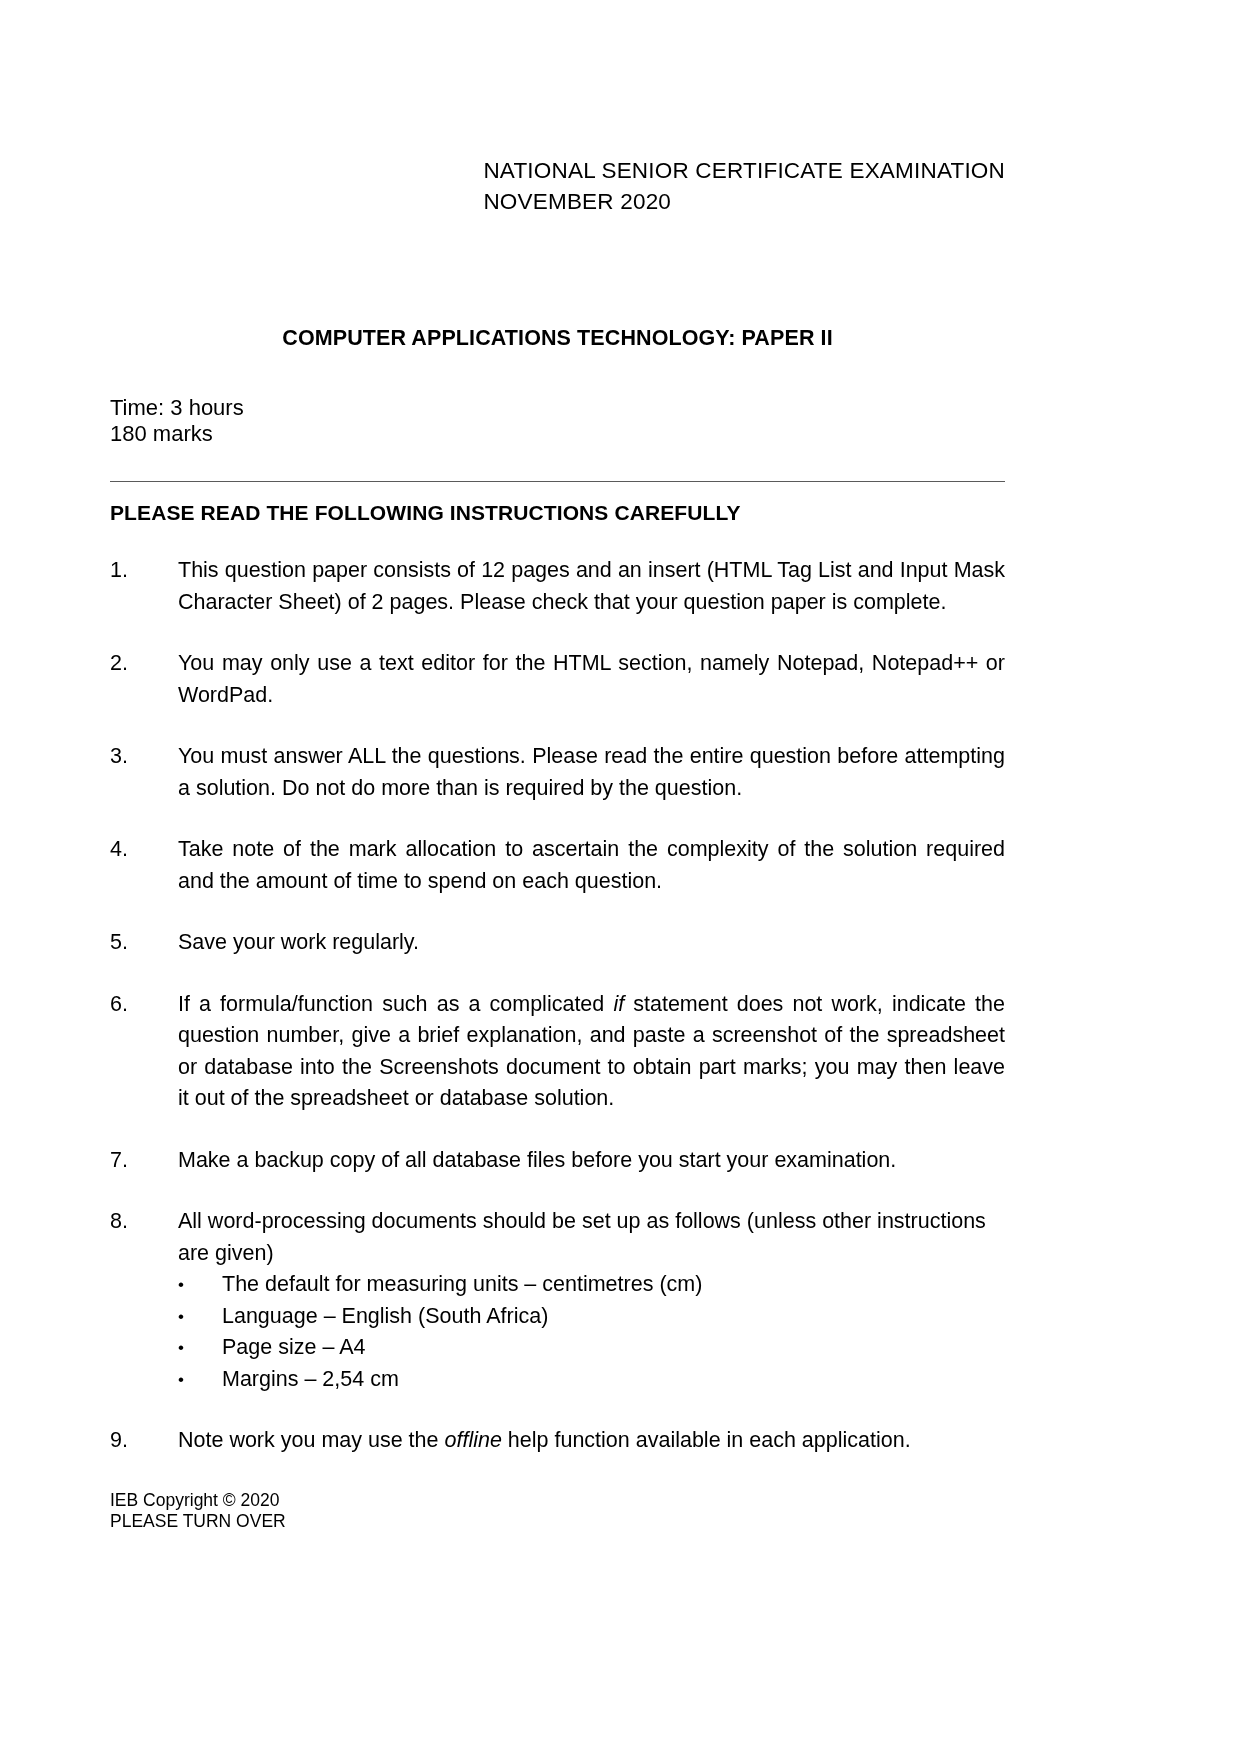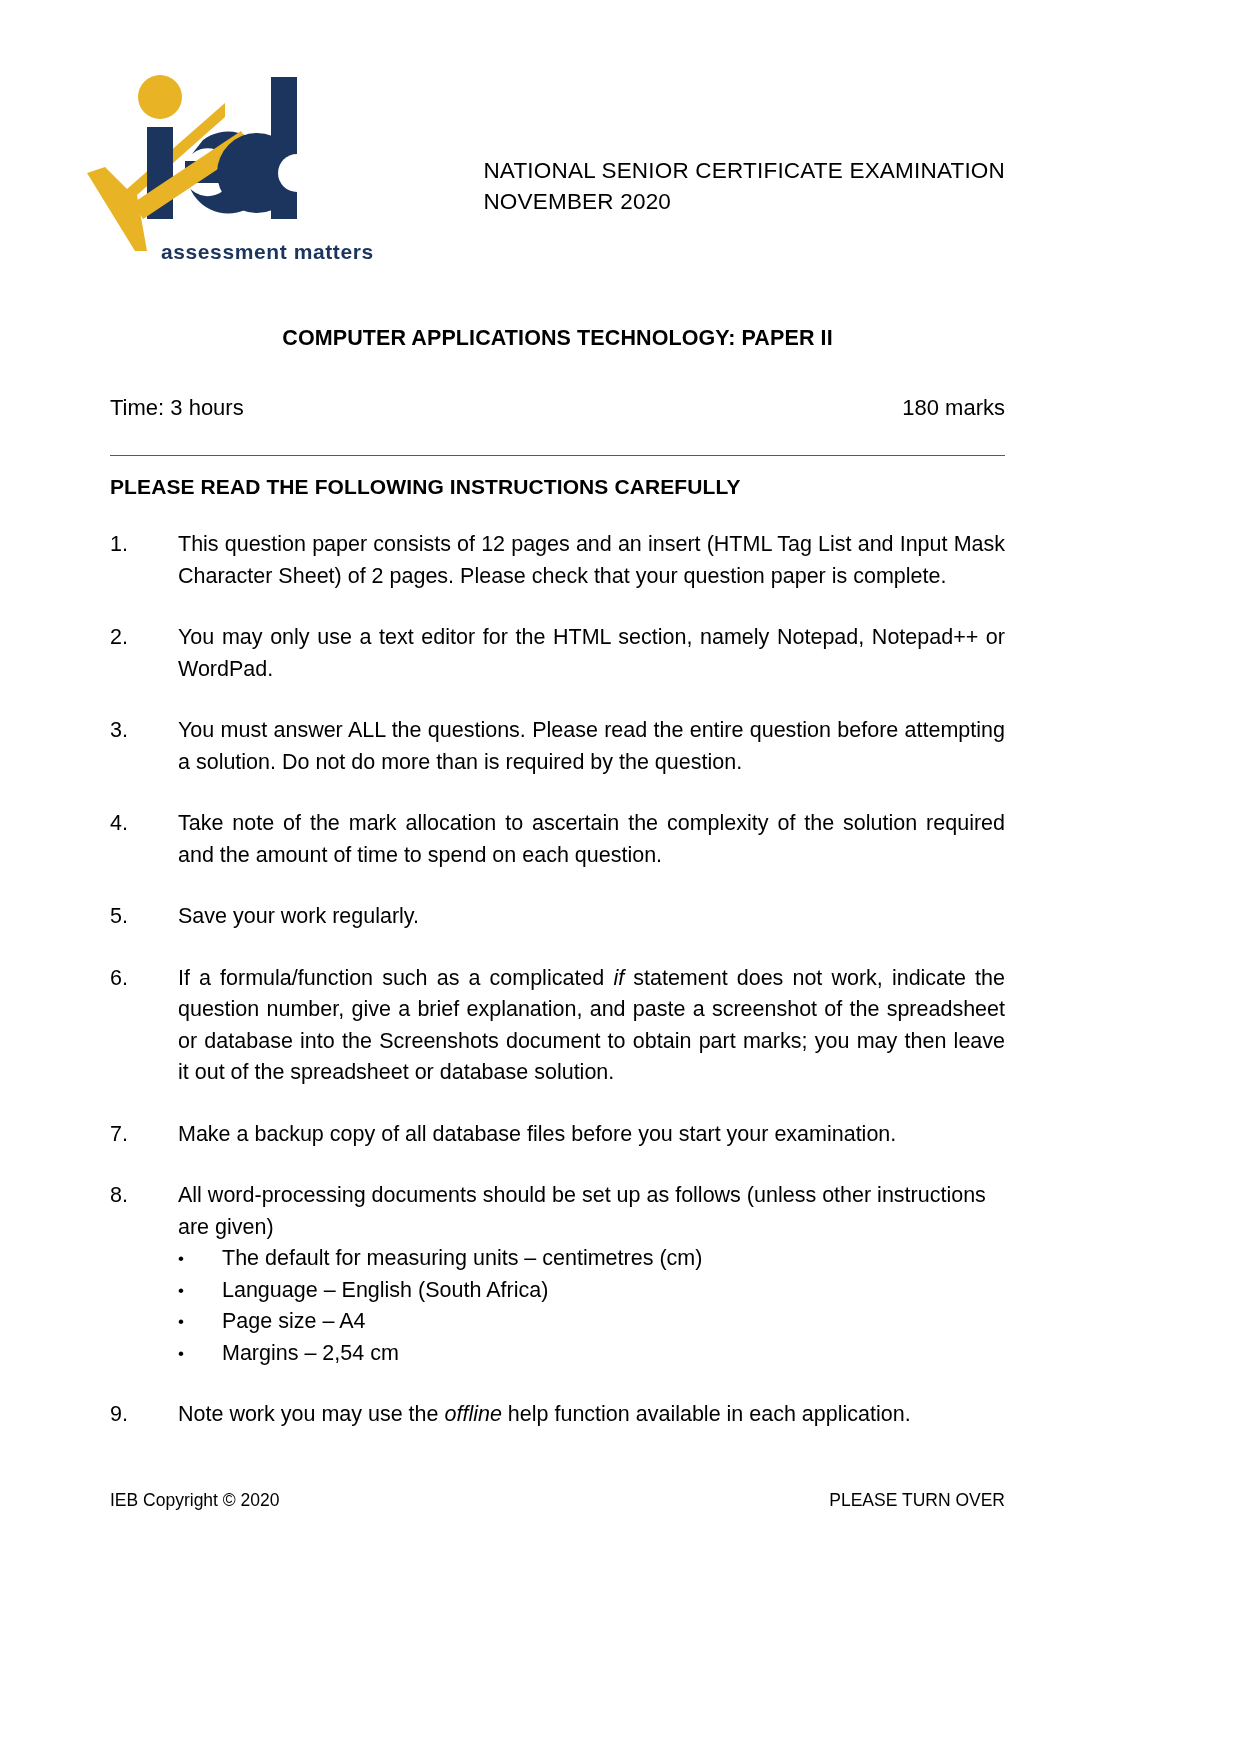--- a/index.html
+++ b/index.html
@@ -60,20 +60,21 @@
     letter-spacing: 0.1px;
   }
 
   
   .meta-row {
     display: flex;
     justify-content: space-between;
     align-items: baseline;
     font-size: 22px;
     margin-top: 44px;
+    flex-direction: column;
   }
 
   .divider {
     border: none;
     border-top: 1.6px solid #5a5a5a;
     margin: 34px 0 0 0;
     width: 100%;
   }
 
   
@@ -131,58 +132,34 @@
 
   
   .footer {
     position: absolute;
     left: 110px;
     top: 1490px;
     width: 895px;
     display: flex;
     justify-content: space-between;
     font-size: 17.5px;
+    flex-direction: column;
   }
 
   b, strong { font-weight: normal; }
   i, em { font-style: italic; }
 </style>
 </head>
 <body>
 
 <div class="page">
   <div class="content">
 
     <div class="header-block">
 
-      <div class="logo">
-        <svg viewBox="0 0 300 220" width="300" height="220">
-
-          <path d="M12 118 L60 196 L72 196 L62 140 L150 62 L150 48 L52 134 L30 112 Z" fill="#e8b325"></path>
-
-          <circle cx="85" cy="42" r="22" fill="#e8b325"></circle>
-
-          <rect x="72" y="72" width="26" height="92" fill="#1b355e"></rect>
-
-          <g>
-            <path d="M112 118 a41 41 0 1 0 16 -33 l -11 14 a24 24 0 1 1 -8 22 Z" fill="#1b355e"></path>
-            <rect x="110" y="106" width="58" height="22" fill="#1b355e"></rect>
-          </g>
-
-          <path d="M58 148 L166 76 L176 92 L68 164 Z" fill="#e8b325"></path>
-
-          <g>
-            <rect x="196" y="22" width="26" height="142" fill="#1b355e"></rect>
-            <path d="M222 118 a40 40 0 1 1 -40 -40 a40 40 0 0 1 40 40 Z" fill="#1b355e"></path>
-            <circle cx="222" cy="118" r="19" fill="#ffffff"></circle>
-          </g>
-
-          <text x="86" y="204" font-family="Liberation Sans, sans-serif" font-size="21" font-weight="bold" fill="#1b355e" letter-spacing="0.6">assessment matters</text>
-        </svg>
-      </div>
 
       <div class="header-text">
         <div>NATIONAL SENIOR CERTIFICATE EXAMINATION</div>
         <div>NOVEMBER 2020</div>
       </div>
     </div>
 
     <div class="exam-title">COMPUTER APPLICATIONS TECHNOLOGY: PAPER II</div>
 
     <div class="meta-row">

